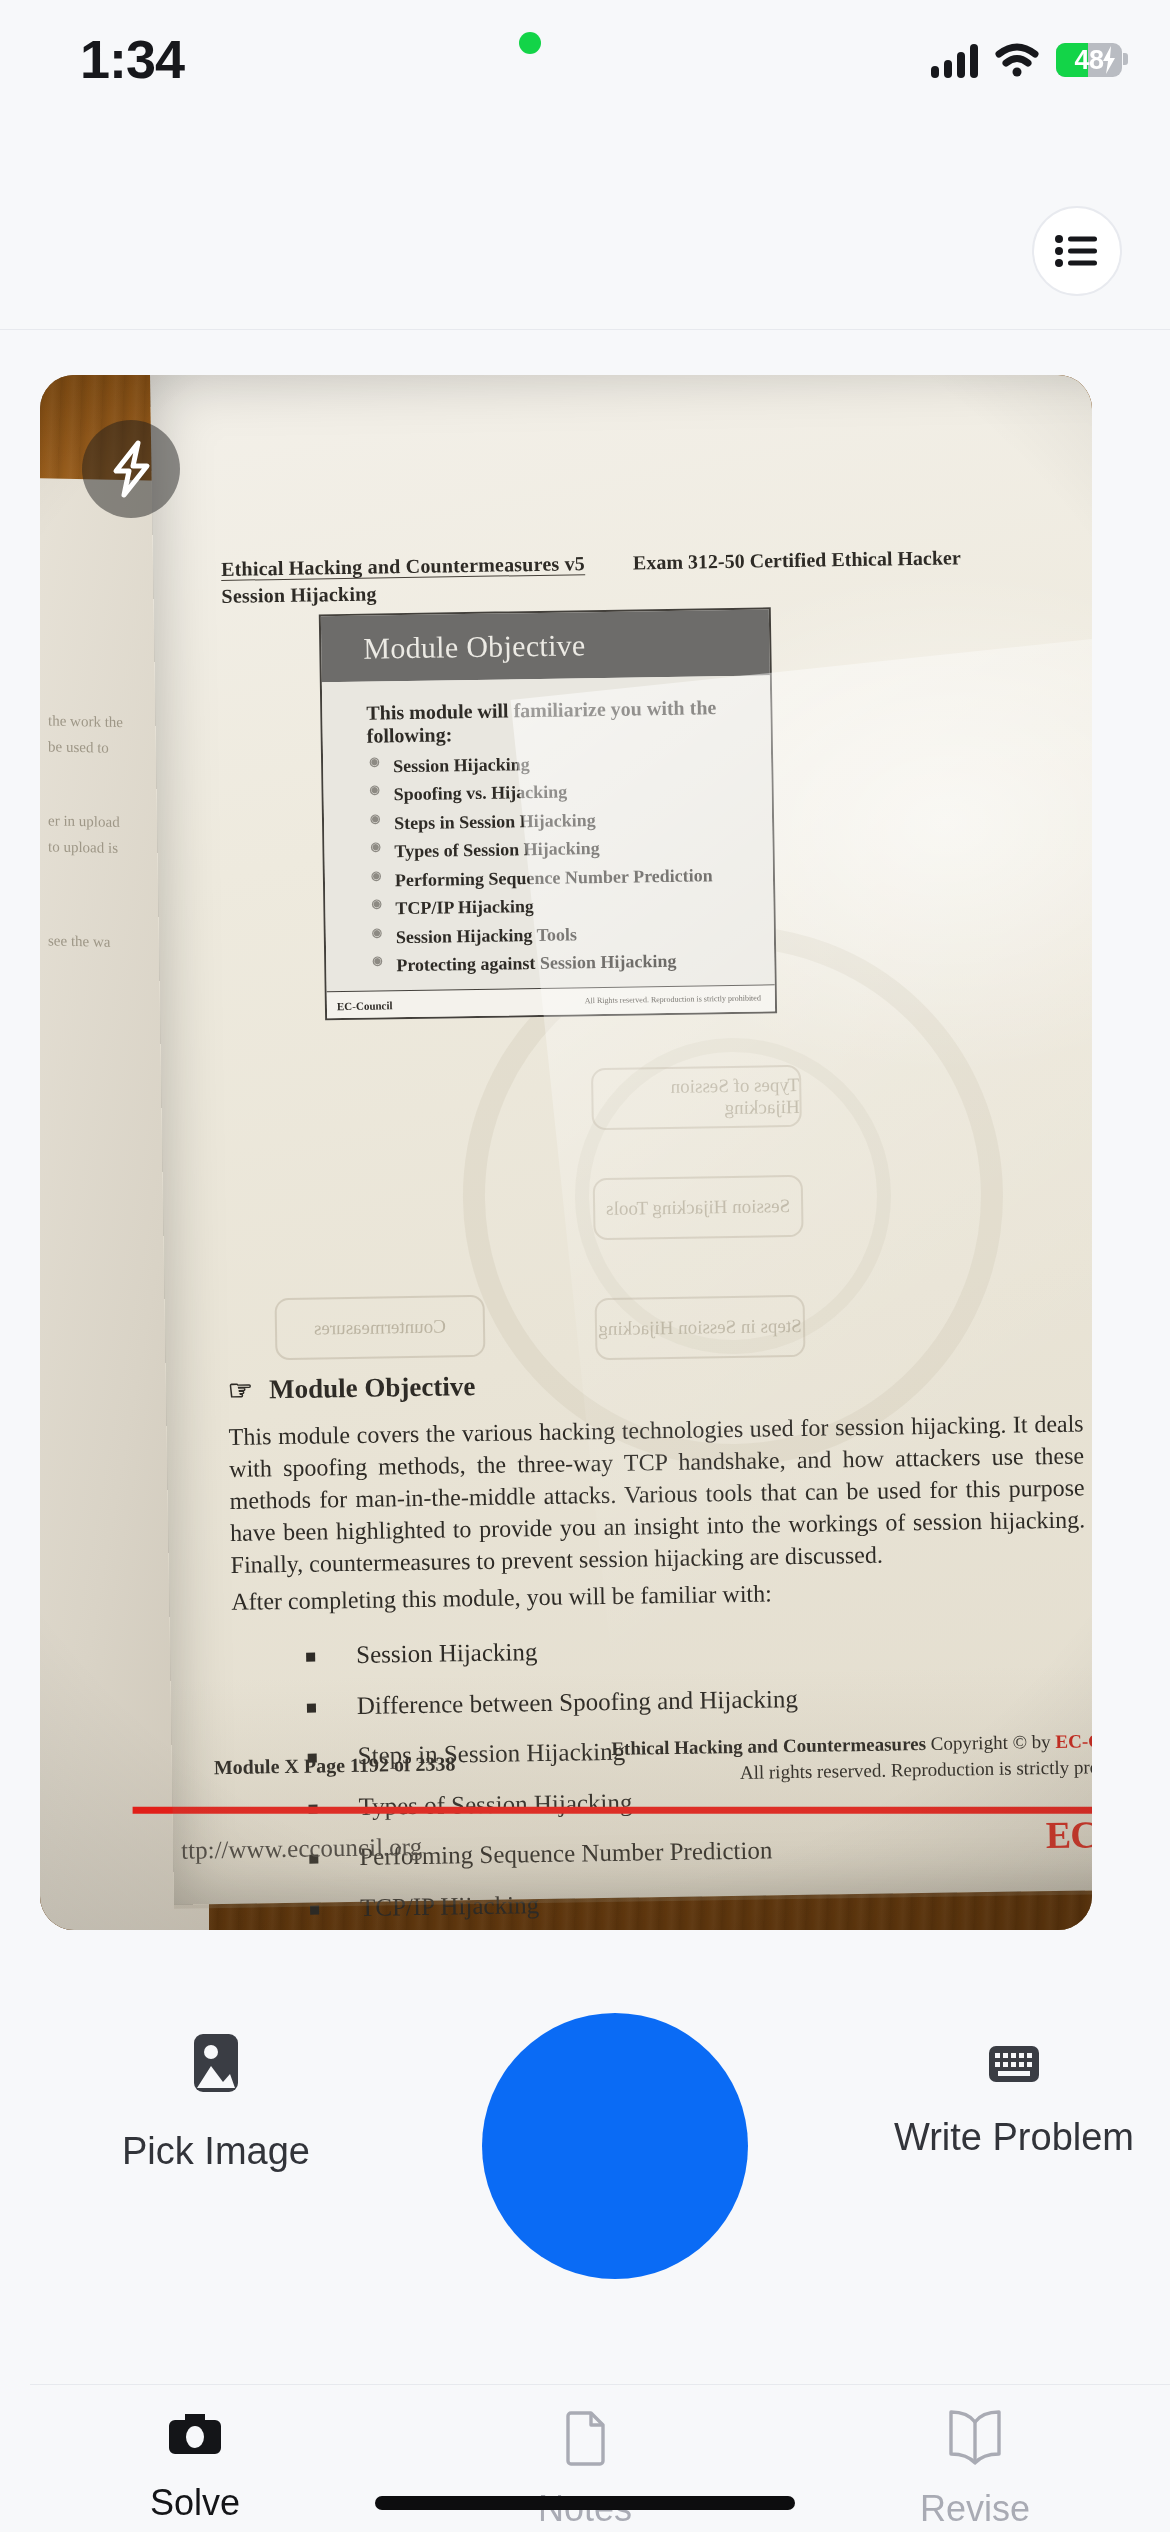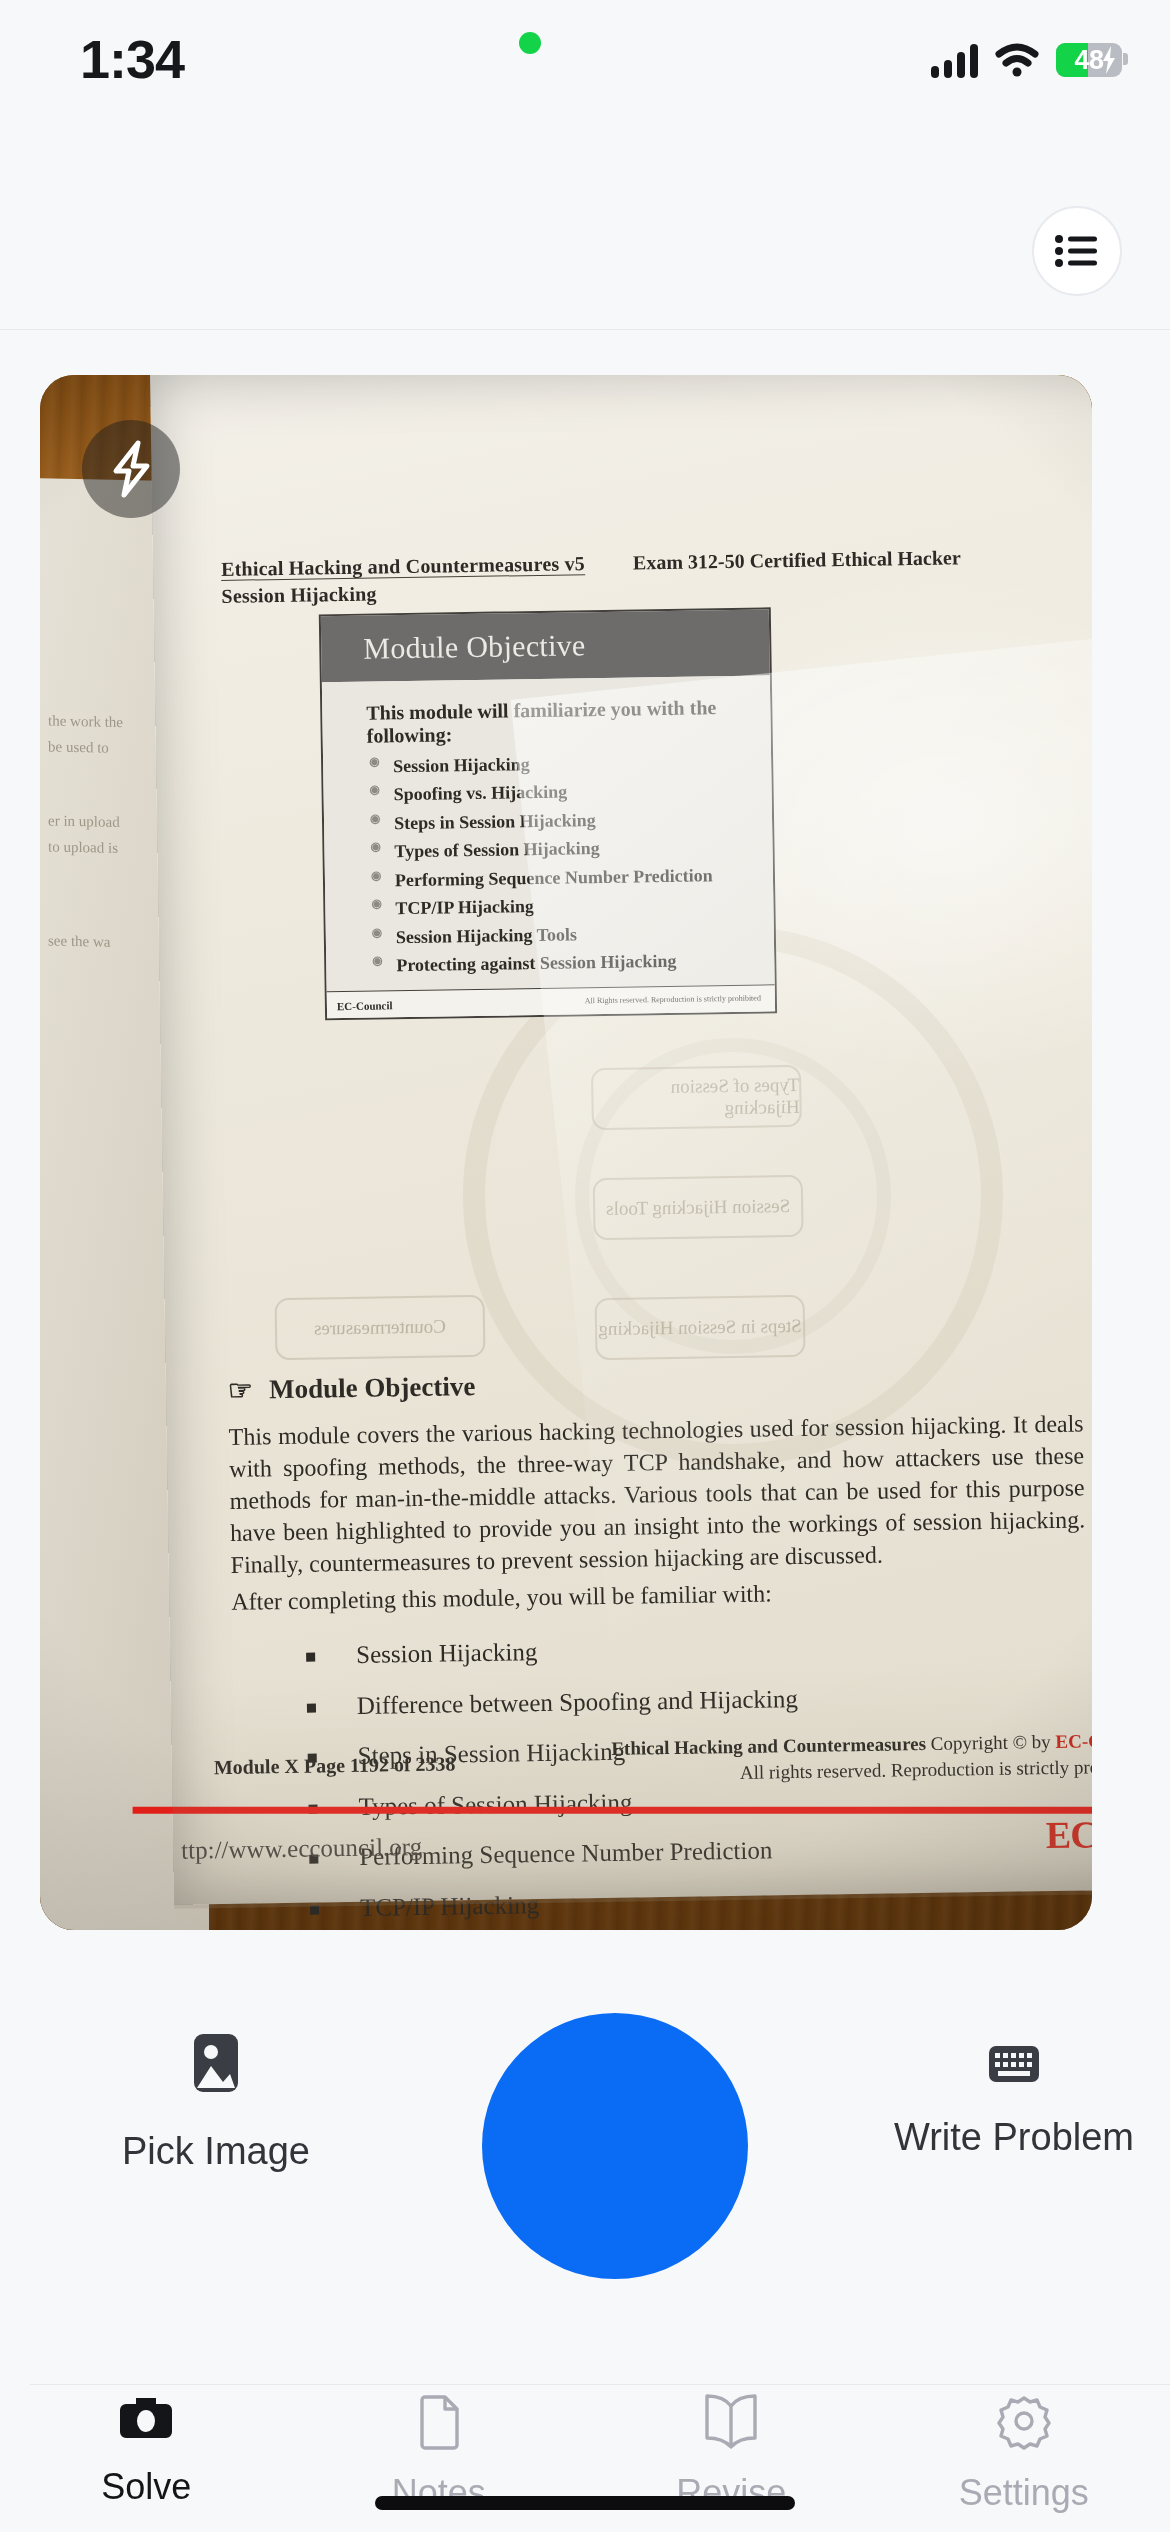--- a/index.html
+++ b/index.html
@@ -143,21 +143,21 @@
   .action.left { left:36px; } .action.right { right:36px;gap:20px; }
   .action-lbl { font-size:38px; color:#32343a; }
   .shutter { position:absolute; left:50%; transform:translateX(-50%); top:58px;
              width:266px; height:266px; border-radius:50%; background:#0a6bf5; }
   .act-sep { position:absolute; left:0; bottom:0; width:1170px; height:1px; background:#e7e9ee; }
 
   
   .tabbar { position:absolute; bottom:0; left:0; width:1170px; height:148px;
             display:flex; }
   .tab { flex:1; display:flex; flex-direction:column; align-items:center; gap:22px;
-         padding-top:8px; }
+         padding-top:24px; }
   .tab-lbl { font-size:36px; color:#a9abb4; }
   .tab.active .tab-lbl { color:#141518; }
   .home-ind { position:absolute; bottom:22px; left:50%; transform:translateX(-50%);
               width:420px; height:14px; border-radius:7px; background:#0d0d0f; }
 </style>
 </head>
 <body>
 
 <div class="phone">
 
@@ -337,23 +337,16 @@
       </svg>
       <span class="tab-lbl">Notes</span>
     </div>
     <div class="tab">
       <svg width="64" height="58" viewBox="0 0 64 58">
         <path d="M32 14 C26 6 16 4 8 4 V46 C16 46 26 48 32 55 C38 48 48 46 56 46 V4 C48 4 38 6 32 14 Z" fill="none" stroke="#a9abb4" stroke-width="3.4" stroke-linejoin="round"></path>
         <path d="M32 14 V55" fill="none" stroke="#a9abb4" stroke-width="3.4"></path>
       </svg>
       <span class="tab-lbl">Revise</span>
     </div>
-    <div class="tab">
-      <svg width="62" height="58" viewBox="0 0 62 58">
-        <path d="M31 6 l6 4 7 -2 3 7 7 3 -2 7 4 6 -4 6 2 7 -7 3 -3 7 -7 -2 -6 4 -6 -4 -7 2 -3 -7 -7 -3 2 -7 -4 -6 4 -6 -2 -7 7 -3 3 -7 7 2 z" fill="none" stroke="#a9abb4" stroke-width="3.4" stroke-linejoin="round"></path>
-        <circle cx="31" cy="29" r="8" fill="none" stroke="#a9abb4" stroke-width="3.4"></circle>
-      </svg>
-      <span class="tab-lbl">Settings</span>
-    </div>
     <div class="home-ind"></div>
   </div>
 
 </div>
 
 </body></html>

